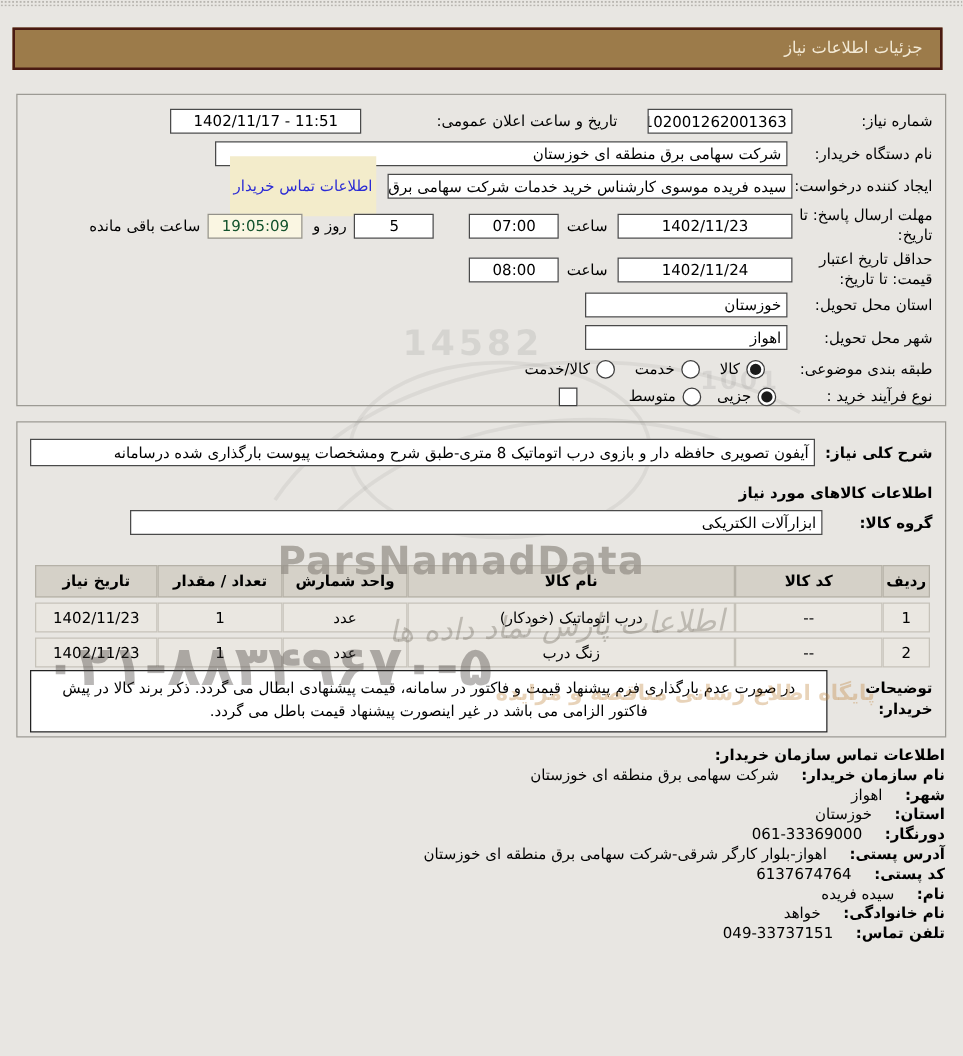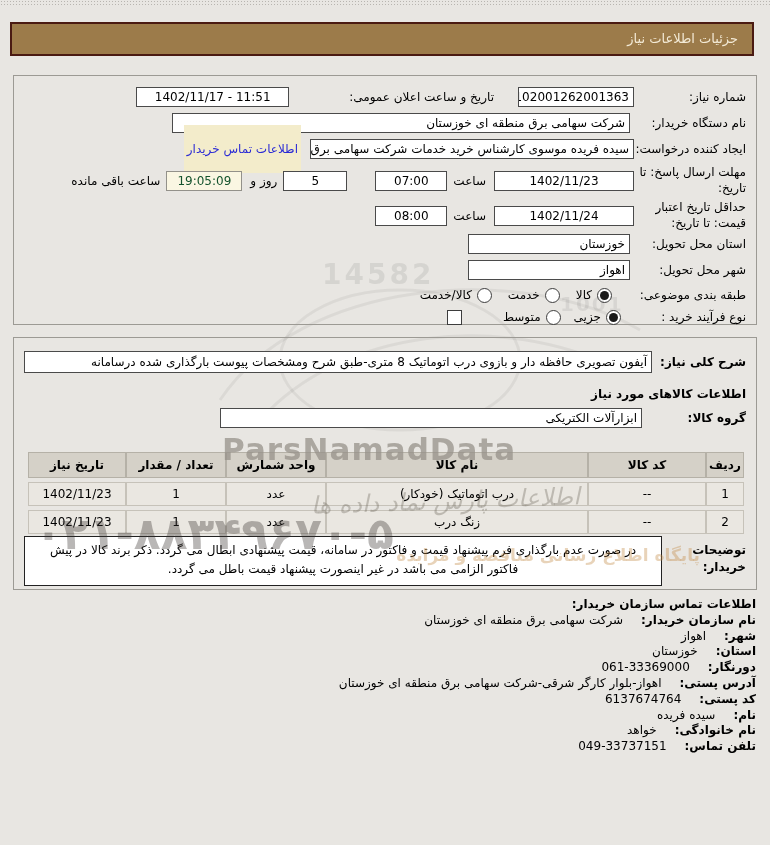--- a/index.html
+++ b/index.html
@@ -160,21 +160,21 @@
     <span class="lbl b" style="width:90px">شرح کلی نیاز:</span>
     <div class="tb" style="flex:1;height:22px;line-height:20px;margin-right:4px">آیفون تصویری حافظه دار و بازوی درب اتوماتیک 8 متری-طبق شرح ومشخصات پیوست بارگذاری شده درسامانه</div>
   </div>
 
   <div class="frow" style="top:44px">
     <span class="lbl b">اطلاعات کالاهای مورد نیاز</span>
   </div>
 
   <div class="frow" style="top:68px">
     <span class="lbl b" style="width:68px">گروه کالا:</span>
-    <div class="tb" style="width:422px;margin-right:36px">ابزارآلات الکتریکی</div>
+    <div class="tb" style="width:554px;margin-right:20px">ابزارآلات الکتریکی</div>
   </div>
 
   <table class="goods">
     <colgroup>
       <col style="width:38px">
         <col style="width:118px">
         <col style="width:262px">
       <col style="width:100px">
         <col style="width:100px">
         <col style="width:98px">

